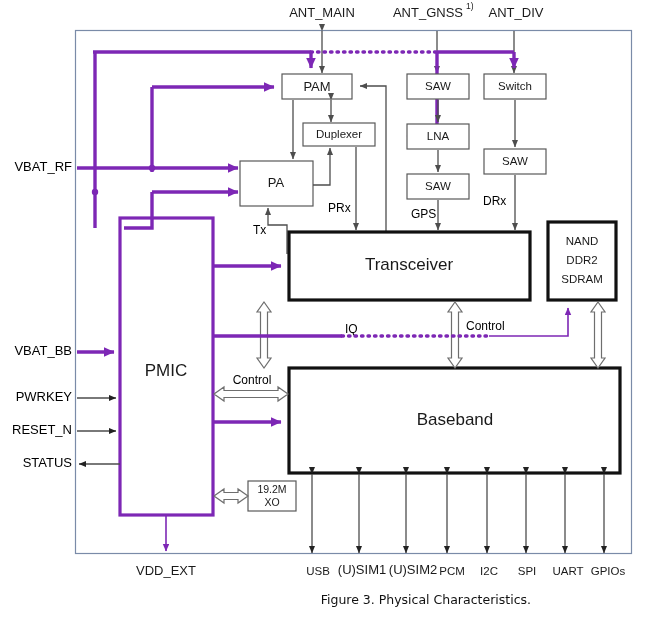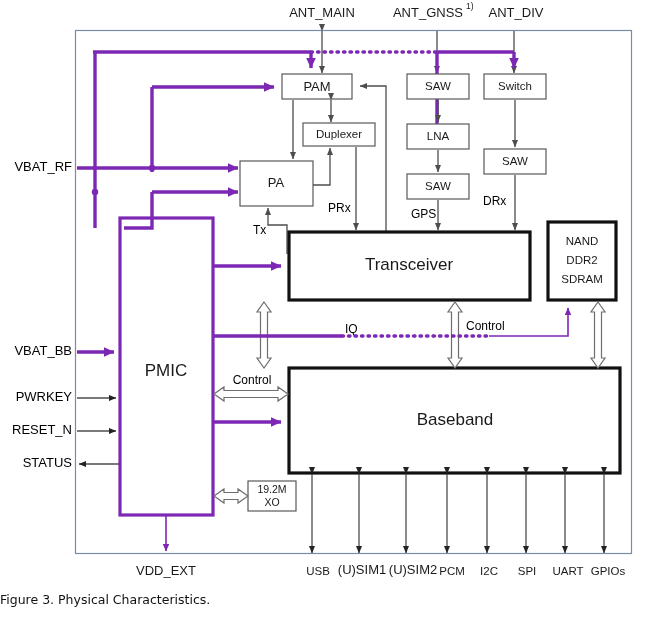--- a/index.html
+++ b/index.html
@@ -99,21 +99,21 @@
   .hollow {
     fill: #ffffff;
     stroke: #6e6e6e;
     stroke-width: 1.2;
   }
   .caption {
     position: absolute;
     left: 0;
     top: 592px;
     width: 531px;
-    text-align: left;
+    text-align: right;
     font-family: "DejaVu Sans", sans-serif;
     font-size: 12.5px;
     color: #111111;
   }
 </style>
 </head>
 <body>
 
 <div id="figure-root">
 

